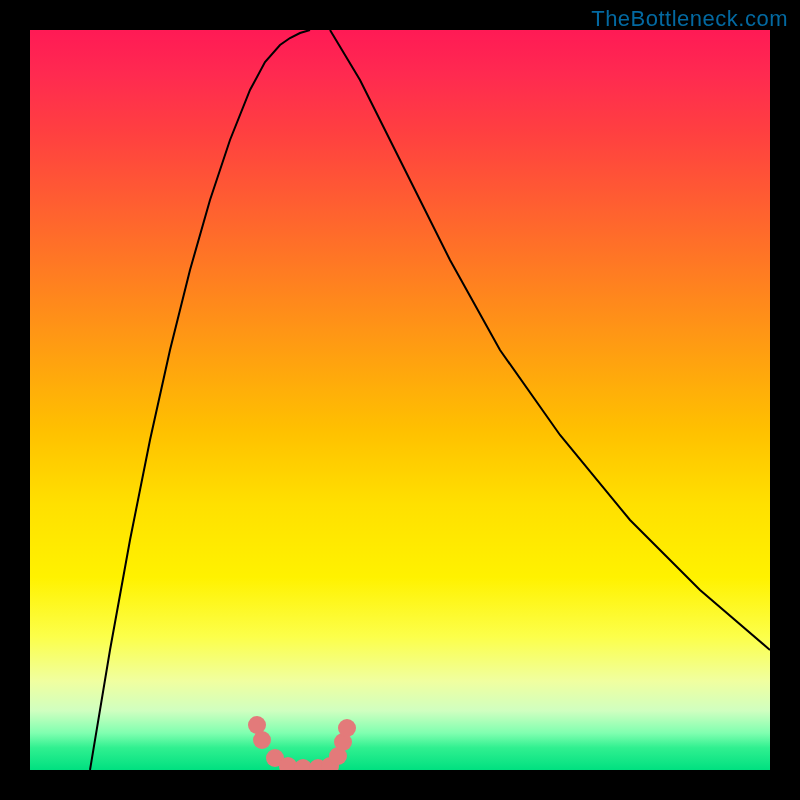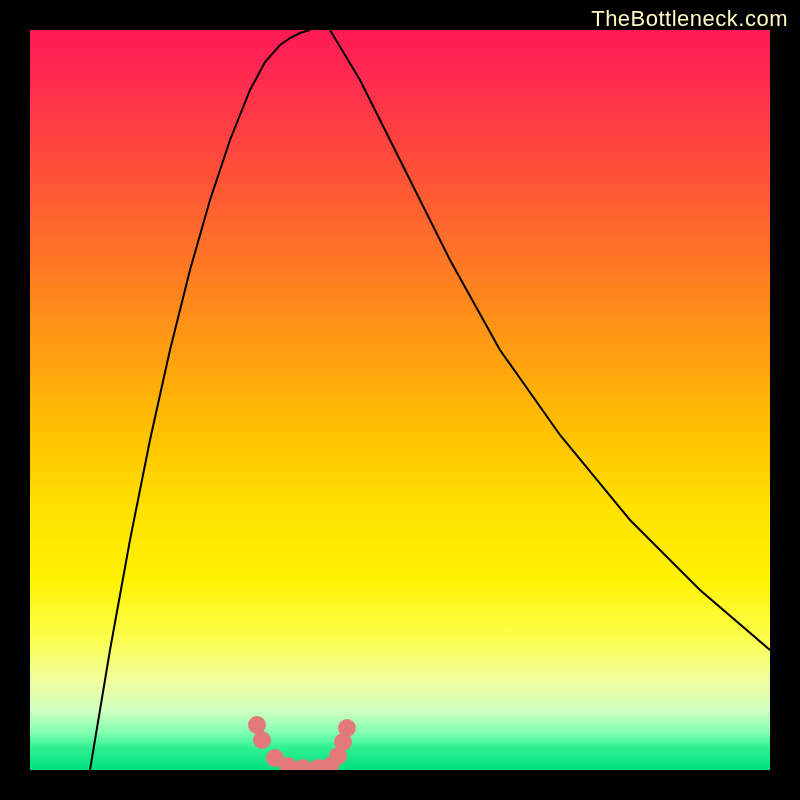--- a/index.html
+++ b/index.html
@@ -7,21 +7,21 @@
     width: 800px;
     height: 800px;
     background: #000;
     position: relative;
     font-family: Arial, sans-serif;
   }
   .watermark {
     position: absolute;
     top: 6px;
     right: 12px;
-    color: #fef9c3;
+    color: #0369a1;
     font-size: 22px;
     font-weight: 500;
     letter-spacing: 0.5px;
     z-index: 10;
   }
   .plot-area {
     position: absolute;
     left: 30px;
     top: 30px;
     width: 740px;

